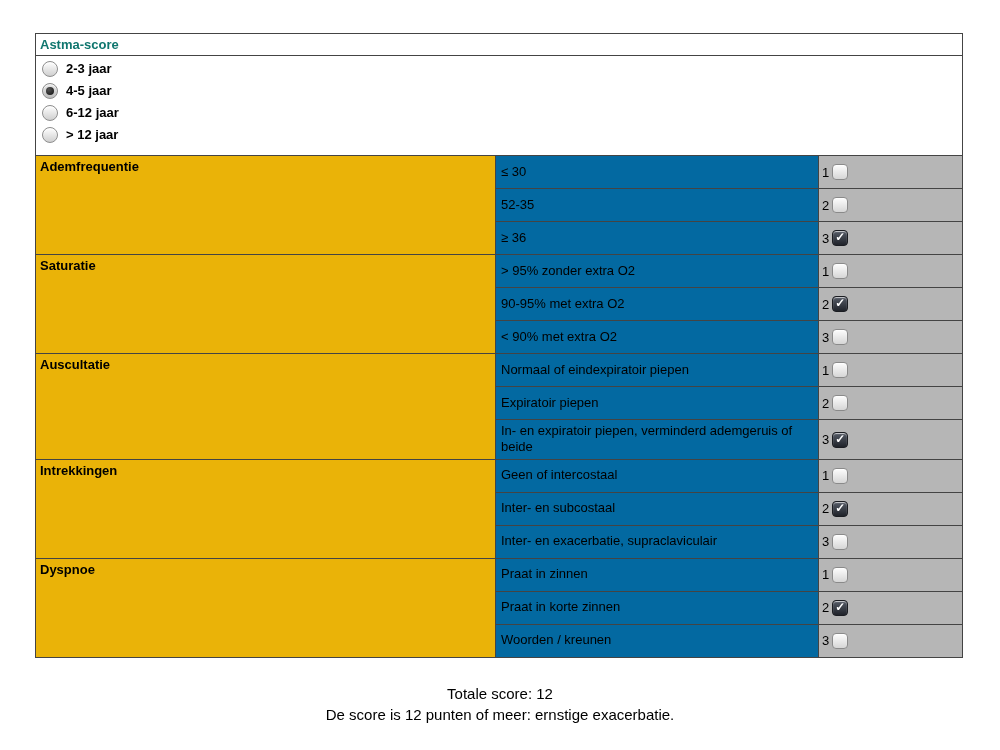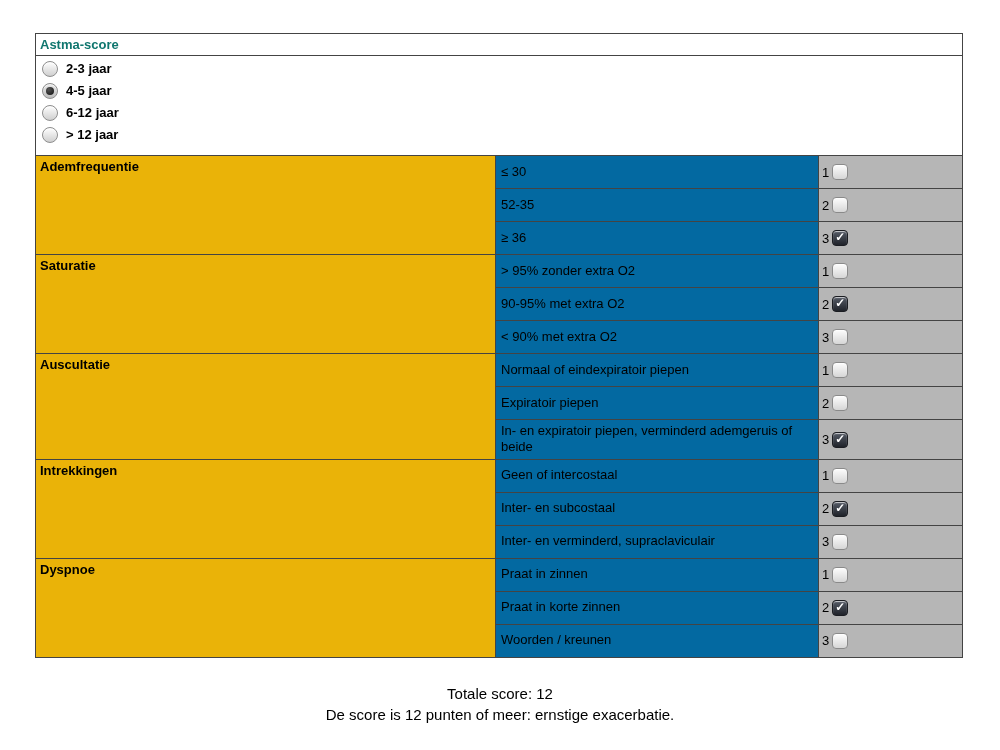--- a/index.html
+++ b/index.html
@@ -158,21 +158,21 @@
         <tr>
           <td class="cat" rowspan="3">Intrekkingen</td>
           <td class="desc">Geen of intercostaal</td>
           <td class="scorecell"><span class="num">1</span><span class="cb"></span></td>
         </tr>
         <tr>
           <td class="desc">Inter- en subcostaal</td>
           <td class="scorecell"><span class="num">2</span><span class="cb checked"></span></td>
         </tr>
         <tr>
-          <td class="desc">Inter- en verminderd, supraclaviculair</td>
+          <td class="desc">Inter- en exacerbatie, supraclaviculair</td>
           <td class="scorecell"><span class="num">3</span><span class="cb"></span></td>
         </tr>
         <tr>
           <td class="cat" rowspan="3">Dyspnoe</td>
           <td class="desc">Praat in zinnen</td>
           <td class="scorecell"><span class="num">1</span><span class="cb"></span></td>
         </tr>
         <tr>
           <td class="desc">Praat in korte zinnen</td>
           <td class="scorecell"><span class="num">2</span><span class="cb checked"></span></td>

